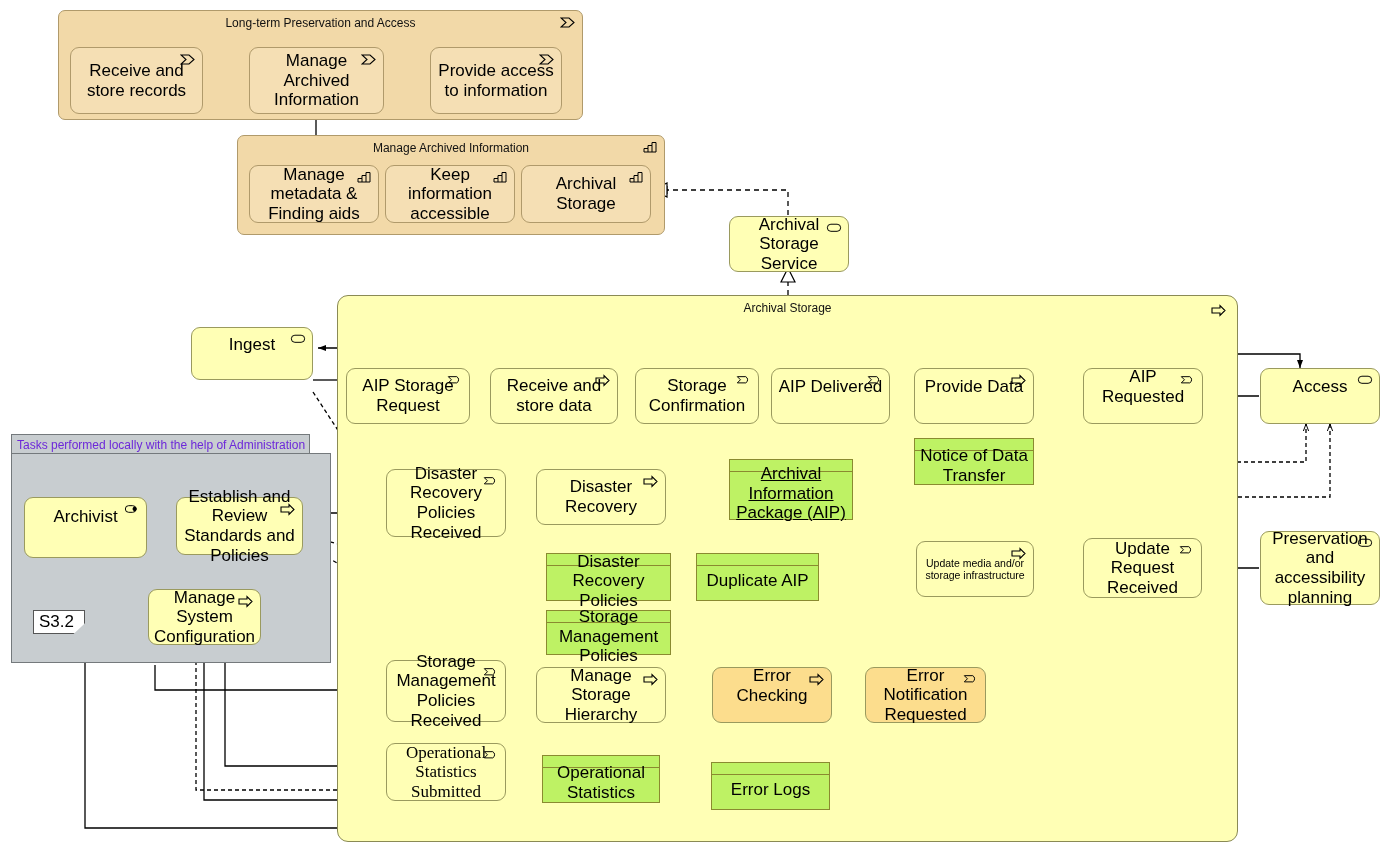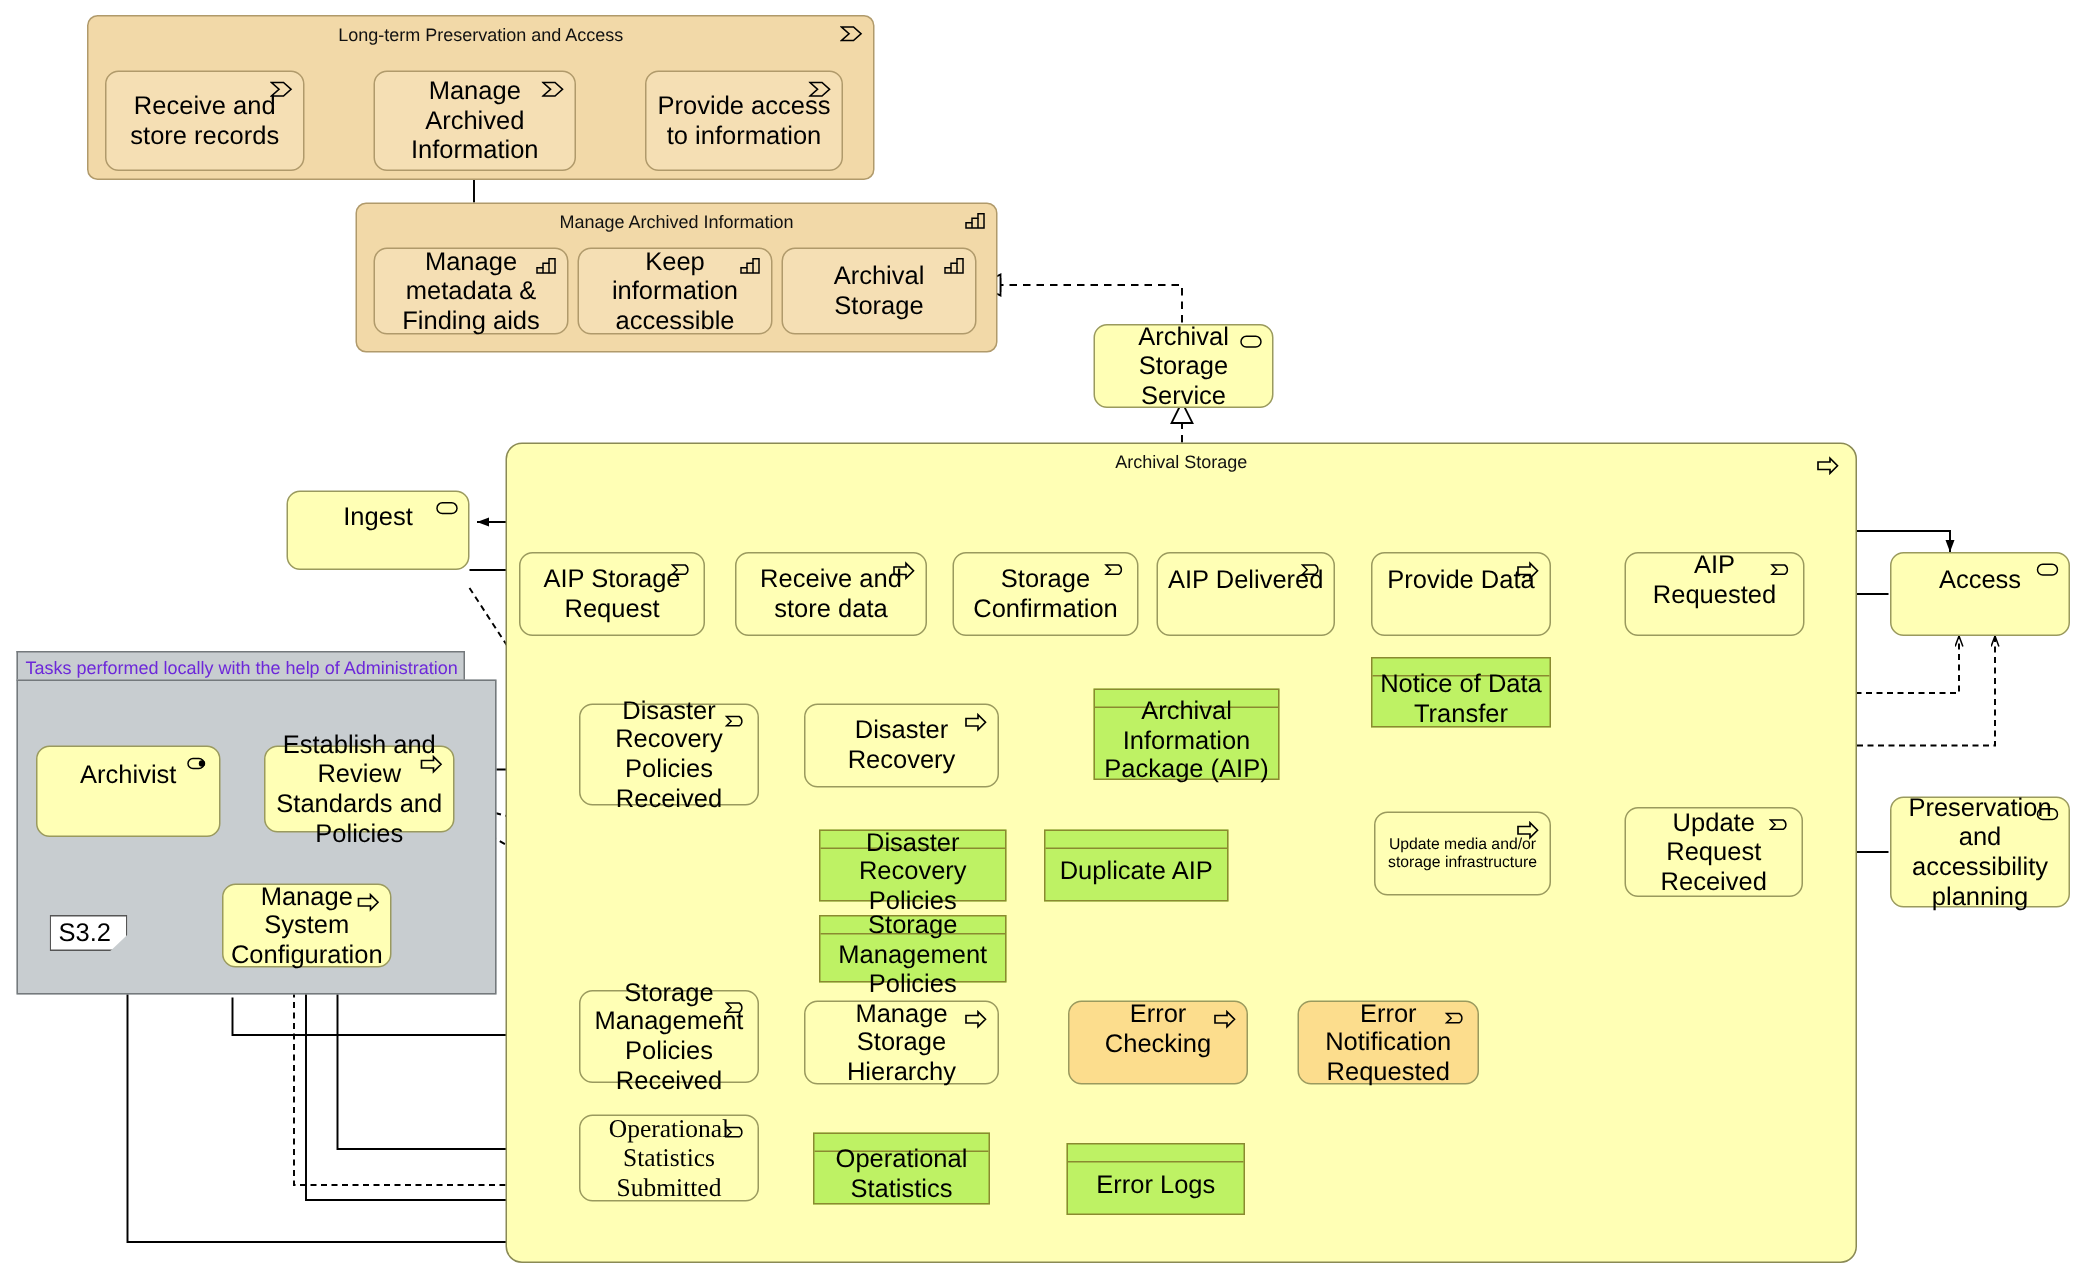--- a/index.html
+++ b/index.html
@@ -374,21 +374,21 @@
     </div>
   </div>
   <div class="node yellow-box" style="left:536px;top:469px;width:130px;height:56px;">
     <span class="lbl txt11">Disaster Recovery</span>
     <div class="icon">
       <svg viewBox="0 0 16 13">
           <path d="M1,4 L9,4 L9,1.5 L14,6.5 L9,11.5 L9,9 L1,9 z" fill="none" stroke="#000" stroke-width="1.1"></path>
         </svg>
     </div>
   </div>
-  <div class="node data-box" style="left:729px;top:459px;width:124px;height:61px;">
+  <div class="node data-box" style="left:729px;top:459px;width:124px;height:61px;text-decoration:underline;">
     <div class="bar"></div>
     <span class="lbl txt11" style="margin-top:8px;">Archival Information Package (AIP)</span>
   </div>
   <div class="node yellow-box" style="left:916px;top:541px;width:118px;height:56px;">
     <span class="lbl txt10">Update media and/or storage infrastructure</span>
     <div class="icon">
       <svg viewBox="0 0 16 13">
           <path d="M1,4 L9,4 L9,1.5 L14,6.5 L9,11.5 L9,9 L1,9 z" fill="none" stroke="#000" stroke-width="1.1"></path>
         </svg>
     </div>

